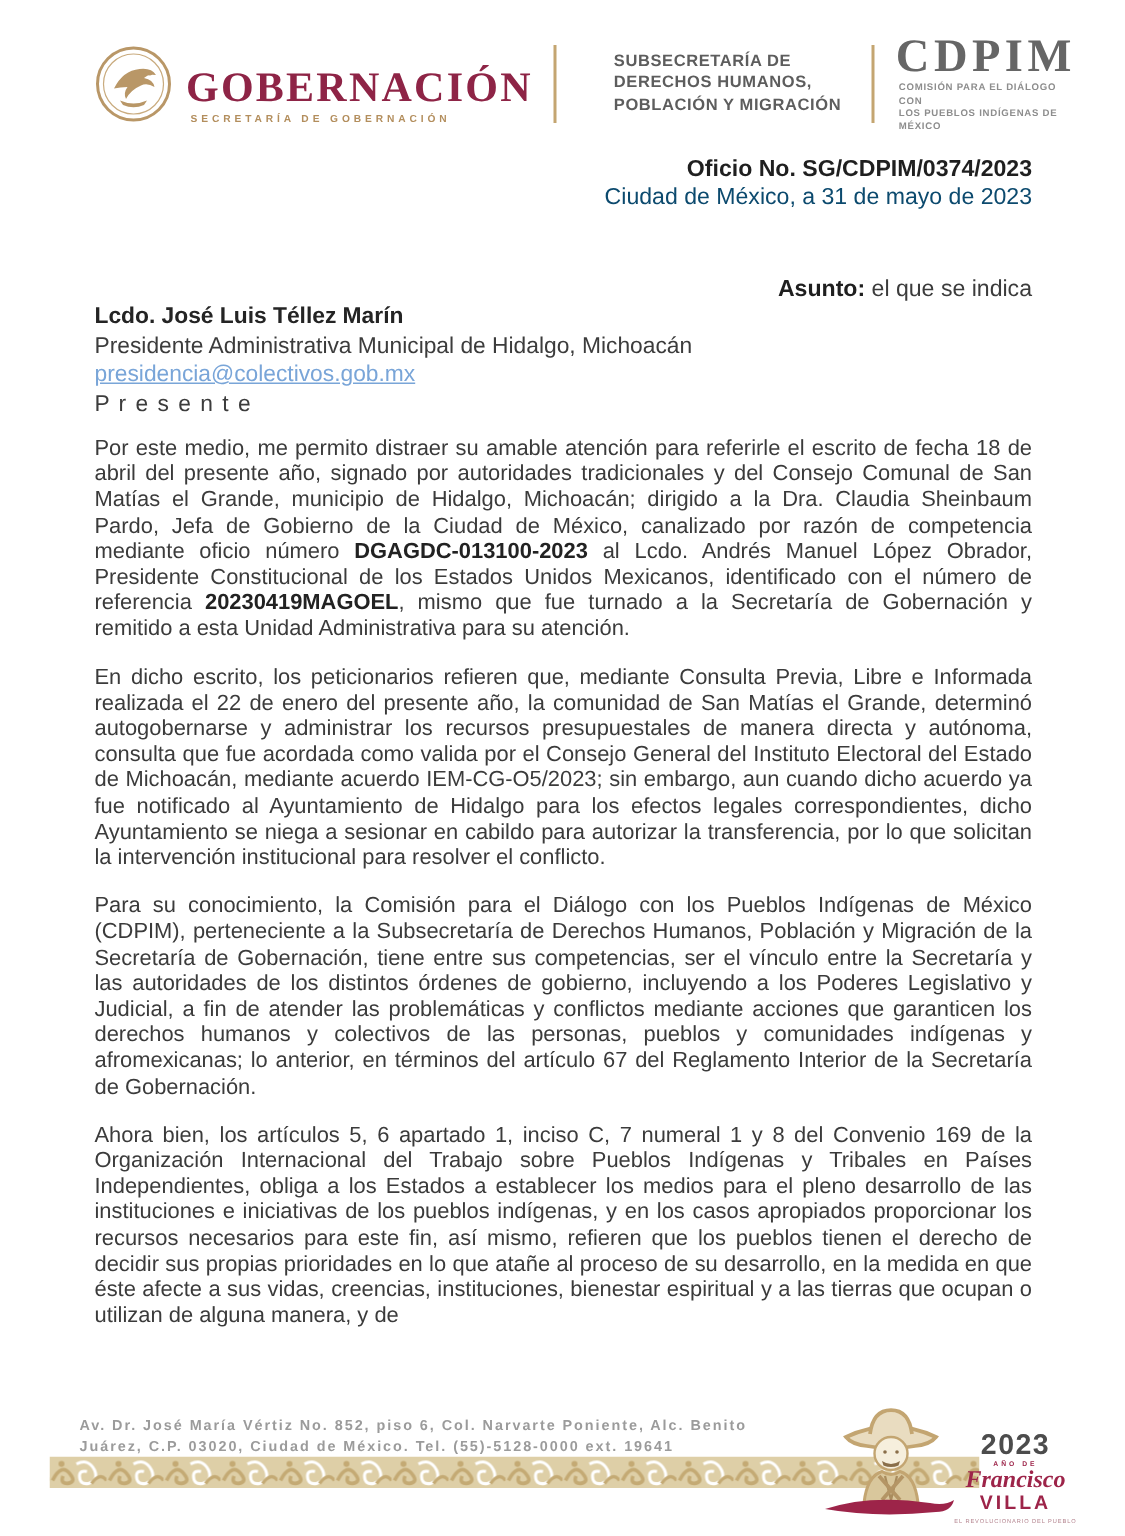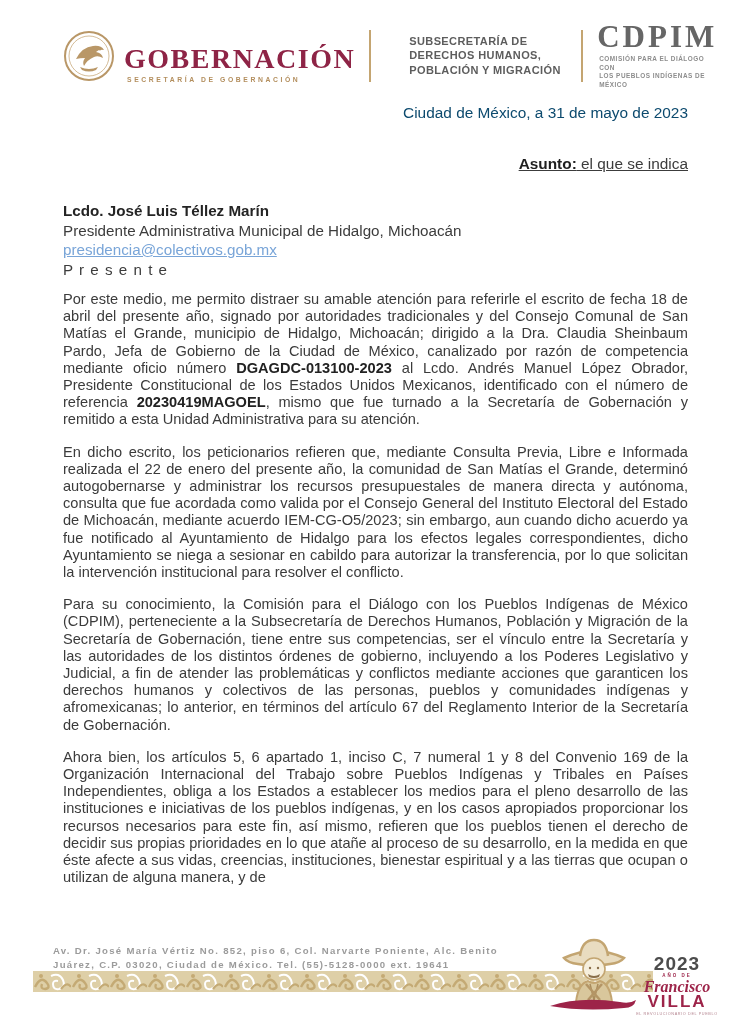--- a/index.html
+++ b/index.html
@@ -50,21 +50,21 @@
     letter-spacing:0.5px; line-height:8.5px; margin-top:3px; margin-left:2px;
   }
 
   
   .ref-block {
     position:absolute; top:103px; right:62px; text-align:right;
     font-size:15.4px; line-height:19px;
   }
   .oficio-no { font-weight:bold; color:#1f1f1f; }
   .ref-date { color:#0c4a6e; }
-  .asunto-line { margin-top:32px; color:#3c3c3c;text-decoration:underline; }
+  .asunto-line { margin-top:42px; color:#3c3c3c; }
   .asunto-label { font-weight:bold; color:#1f1f1f; }
 
   
   .recipient {
     position:absolute; top:201px; left:63px;
     font-size:15.2px; line-height:19.5px;
   }
   .recipient-name { font-weight:bold; color:#242424; }
   .recipient-title { color:#3c3c3c; }
   .recipient-email a {
@@ -96,21 +96,21 @@
   }
   .villa-art { width:92px; height:92px; flex:0 0 auto; margin-top:2px;}
   .villa-text { margin-left:-6px; margin-top:14px; text-align:center; width:86px;}
   .villa-2023 { font-size:19px; font-weight:bold; color:#4c4c4c; letter-spacing:1px; line-height:18px;}
   .villa-anode { font-size:4.5px; font-weight:bold; color:#9d2449; letter-spacing:2px; line-height:6px;}
   .villa-name {
     font-family:"Liberation Serif", serif; font-style:italic; font-weight:bold;
     font-size:16px; color:#9d2449; line-height:16px;
   }
   .villa-apellido {
-    font-size:17px; font-weight:bold; color:#9d2449; letter-spacing:2px; line-height:14px;
+    font-size:13px; font-weight:bold; color:#9d2449; letter-spacing:2px; line-height:14px;
   }
   .villa-caption { font-size:3.8px; color:#b4848f; letter-spacing:0.6px; margin-top:3px; }
 </style>
 </head>
 <body>
 
 <div class="page">
 
   <header class="letterhead">
     <div class="gob-logo">
@@ -142,20 +142,21 @@
     <div class="cdpim">
       <div class="cdpim-acronym">CDPIM</div>
       <div class="cdpim-desc">
         <div>COMISIÓN PARA EL DIÁLOGO CON</div>
         <div>LOS PUEBLOS INDÍGENAS DE MÉXICO</div>
       </div>
     </div>
   </header>
 
   <section class="ref-block">
+    <div class="oficio-no">Oficio No. SG/CDPIM/0374/2023</div>
     <div class="ref-date">Ciudad de México, a 31 de mayo de 2023</div>
     <div class="asunto-line"><span class="asunto-label">Asunto:</span><span> el que se indica</span></div>
   </section>
 
   <section class="recipient">
     <div class="recipient-name">Lcdo. José Luis Téllez Marín</div>
     <div class="recipient-title">Presidente Administrativa Municipal de Hidalgo, Michoacán</div>
     <div class="recipient-email"><a>presidencia@colectivos.gob.mx</a></div>
     <div class="presente">P r e s e n t e</div>
   </section>

